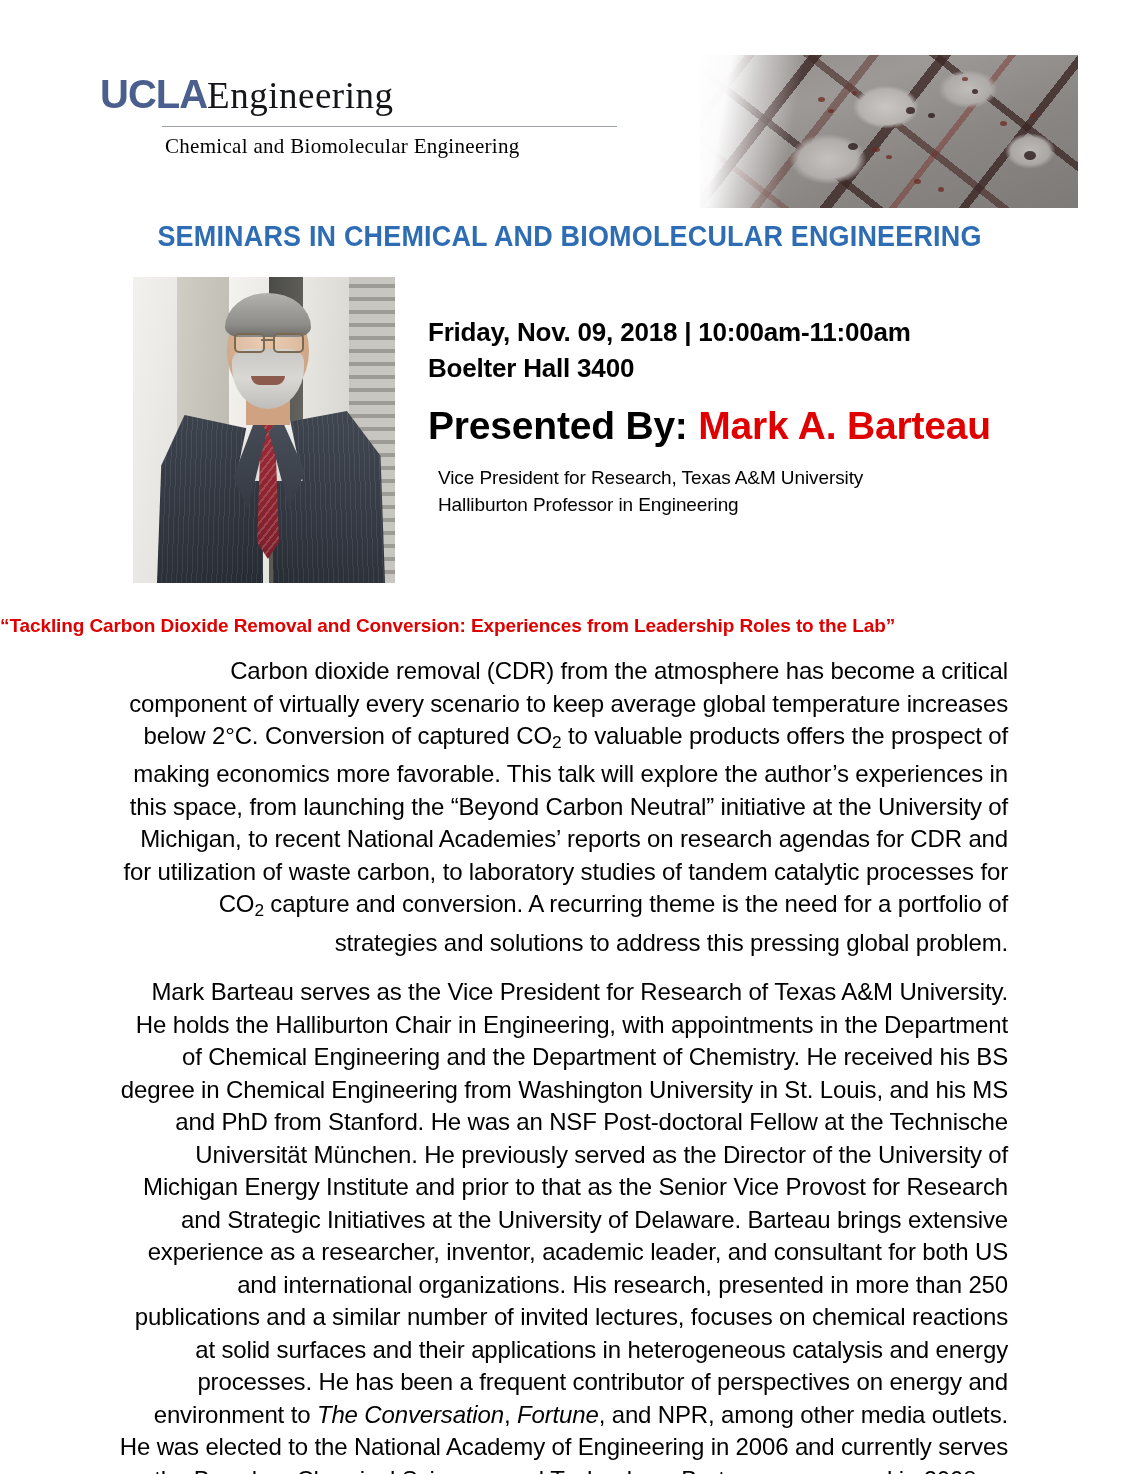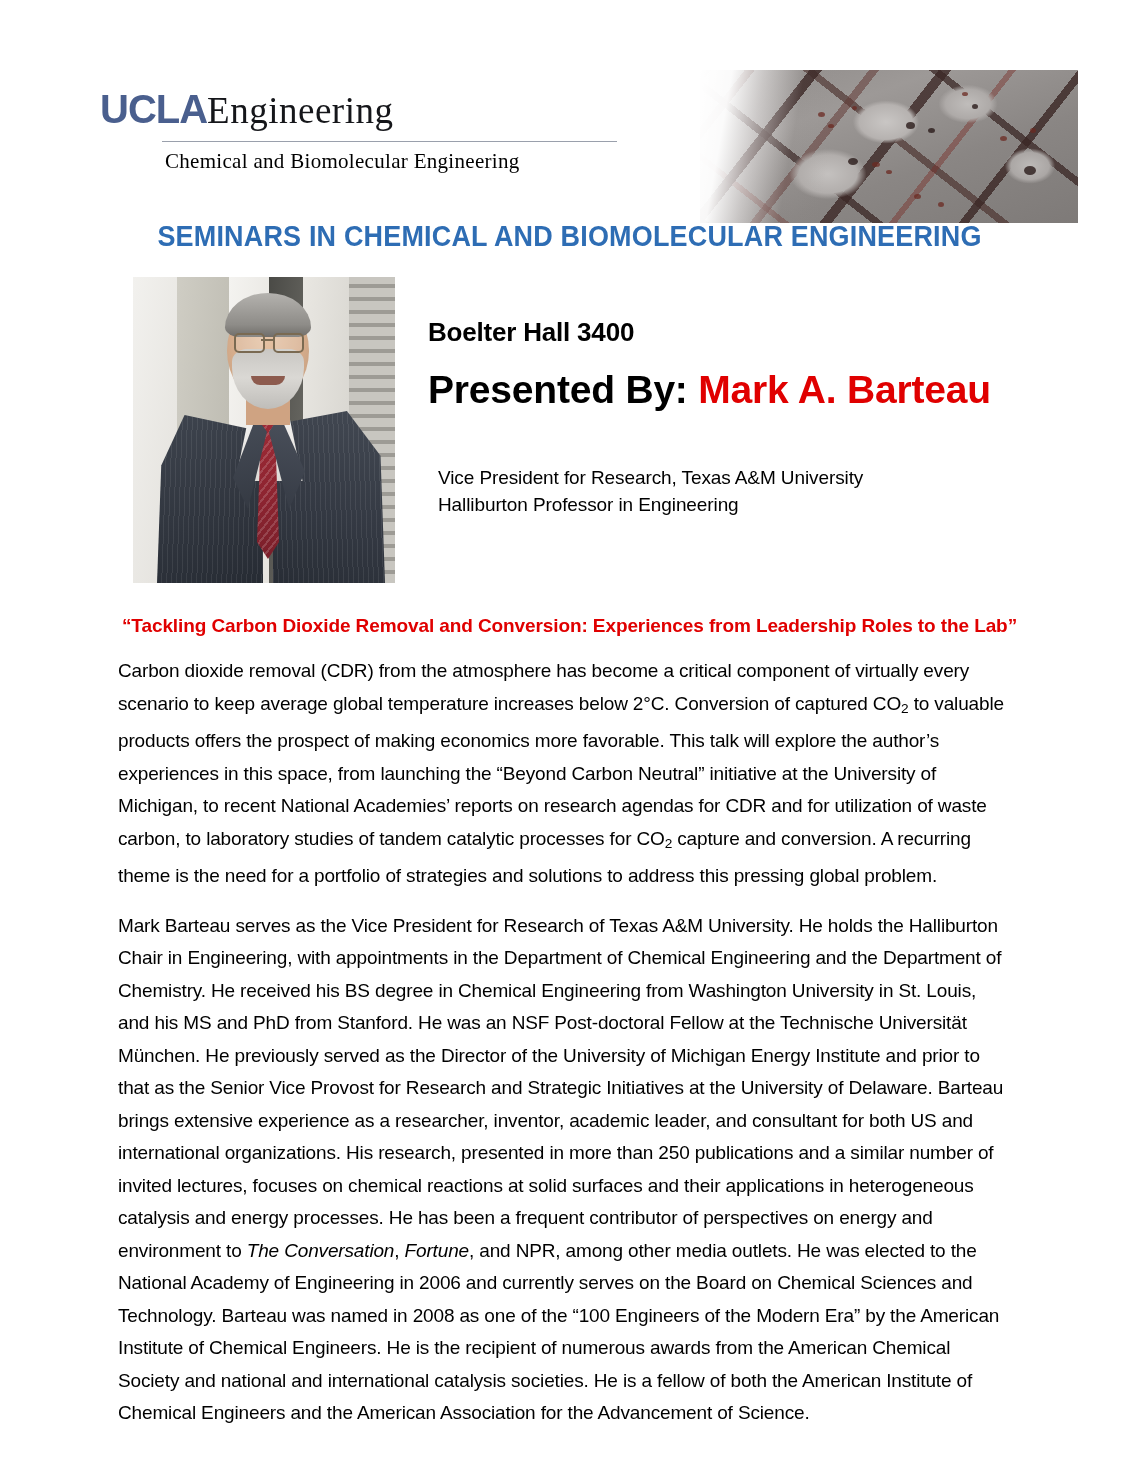--- a/index.html
+++ b/index.html
@@ -15,21 +15,20 @@
     color: #000000;
     overflow: hidden;
   }
 
   
   .header {
     position: absolute;
     left: 0; top: 0;
     width: 1139px;
     height: 212px;
-    margin-top: 15px;
   }
 
   .logo-block {
     position: absolute;
     left: 100px;
     top: 72px;
     width: 560px;
   }
   .logo-line1 {
     font-size: 37px;
@@ -276,41 +275,40 @@
     letter-spacing: -0.1px;
     white-space: nowrap;
   }
 
   
   .talk-title {
     position: absolute;
     left: 0;
     top: 615px;
     width: 1139px;
-    text-align: center;
     font-size: 19px;
     font-weight: bold;
     color: #e00000;
     letter-spacing: -0.1px;
     white-space: nowrap;
   }
 
   
   .body-text {
     position: absolute;
     left: 118px;
     top: 655px;
     width: 906px;
   }
   .para {
-    font-size: 19px;
+    font-size: 24px;
     line-height: 32.5px;
     letter-spacing: -0.15px;
     color: #000000;
-    text-align: left;
+    text-align: right;
     margin: 0 16px 17px 0;
   }
   .para i { }
   sub { font-size: 0.72em; vertical-align: -0.22em; }
 </style>
 </head>
 <body>
 
 <div class="header">
 
@@ -361,20 +359,21 @@
   <div class="ph-head"></div>
   <div class="ph-beard"></div>
   <div class="ph-hair"></div>
   <div class="ph-glass-l"></div>
   <div class="ph-glass-r"></div>
   <div class="ph-glass-bridge"></div>
   <div class="ph-mouth"></div>
 </div>
 
 <div class="details">
+  <div class="detail-line">Friday, Nov. 09, 2018 | 10:00am-11:00am</div>
   <div class="detail-line">Boelter Hall 3400</div>
   <div class="presented">
     <span>Presented By: </span><span class="speaker">Mark A. Barteau</span>
   </div>
 </div>
 
 <div class="affil">
   <div class="affil-line">Vice President for Research, Texas A&amp;M University</div>
   <div class="affil-line">Halliburton Professor in Engineering</div>
 </div>

